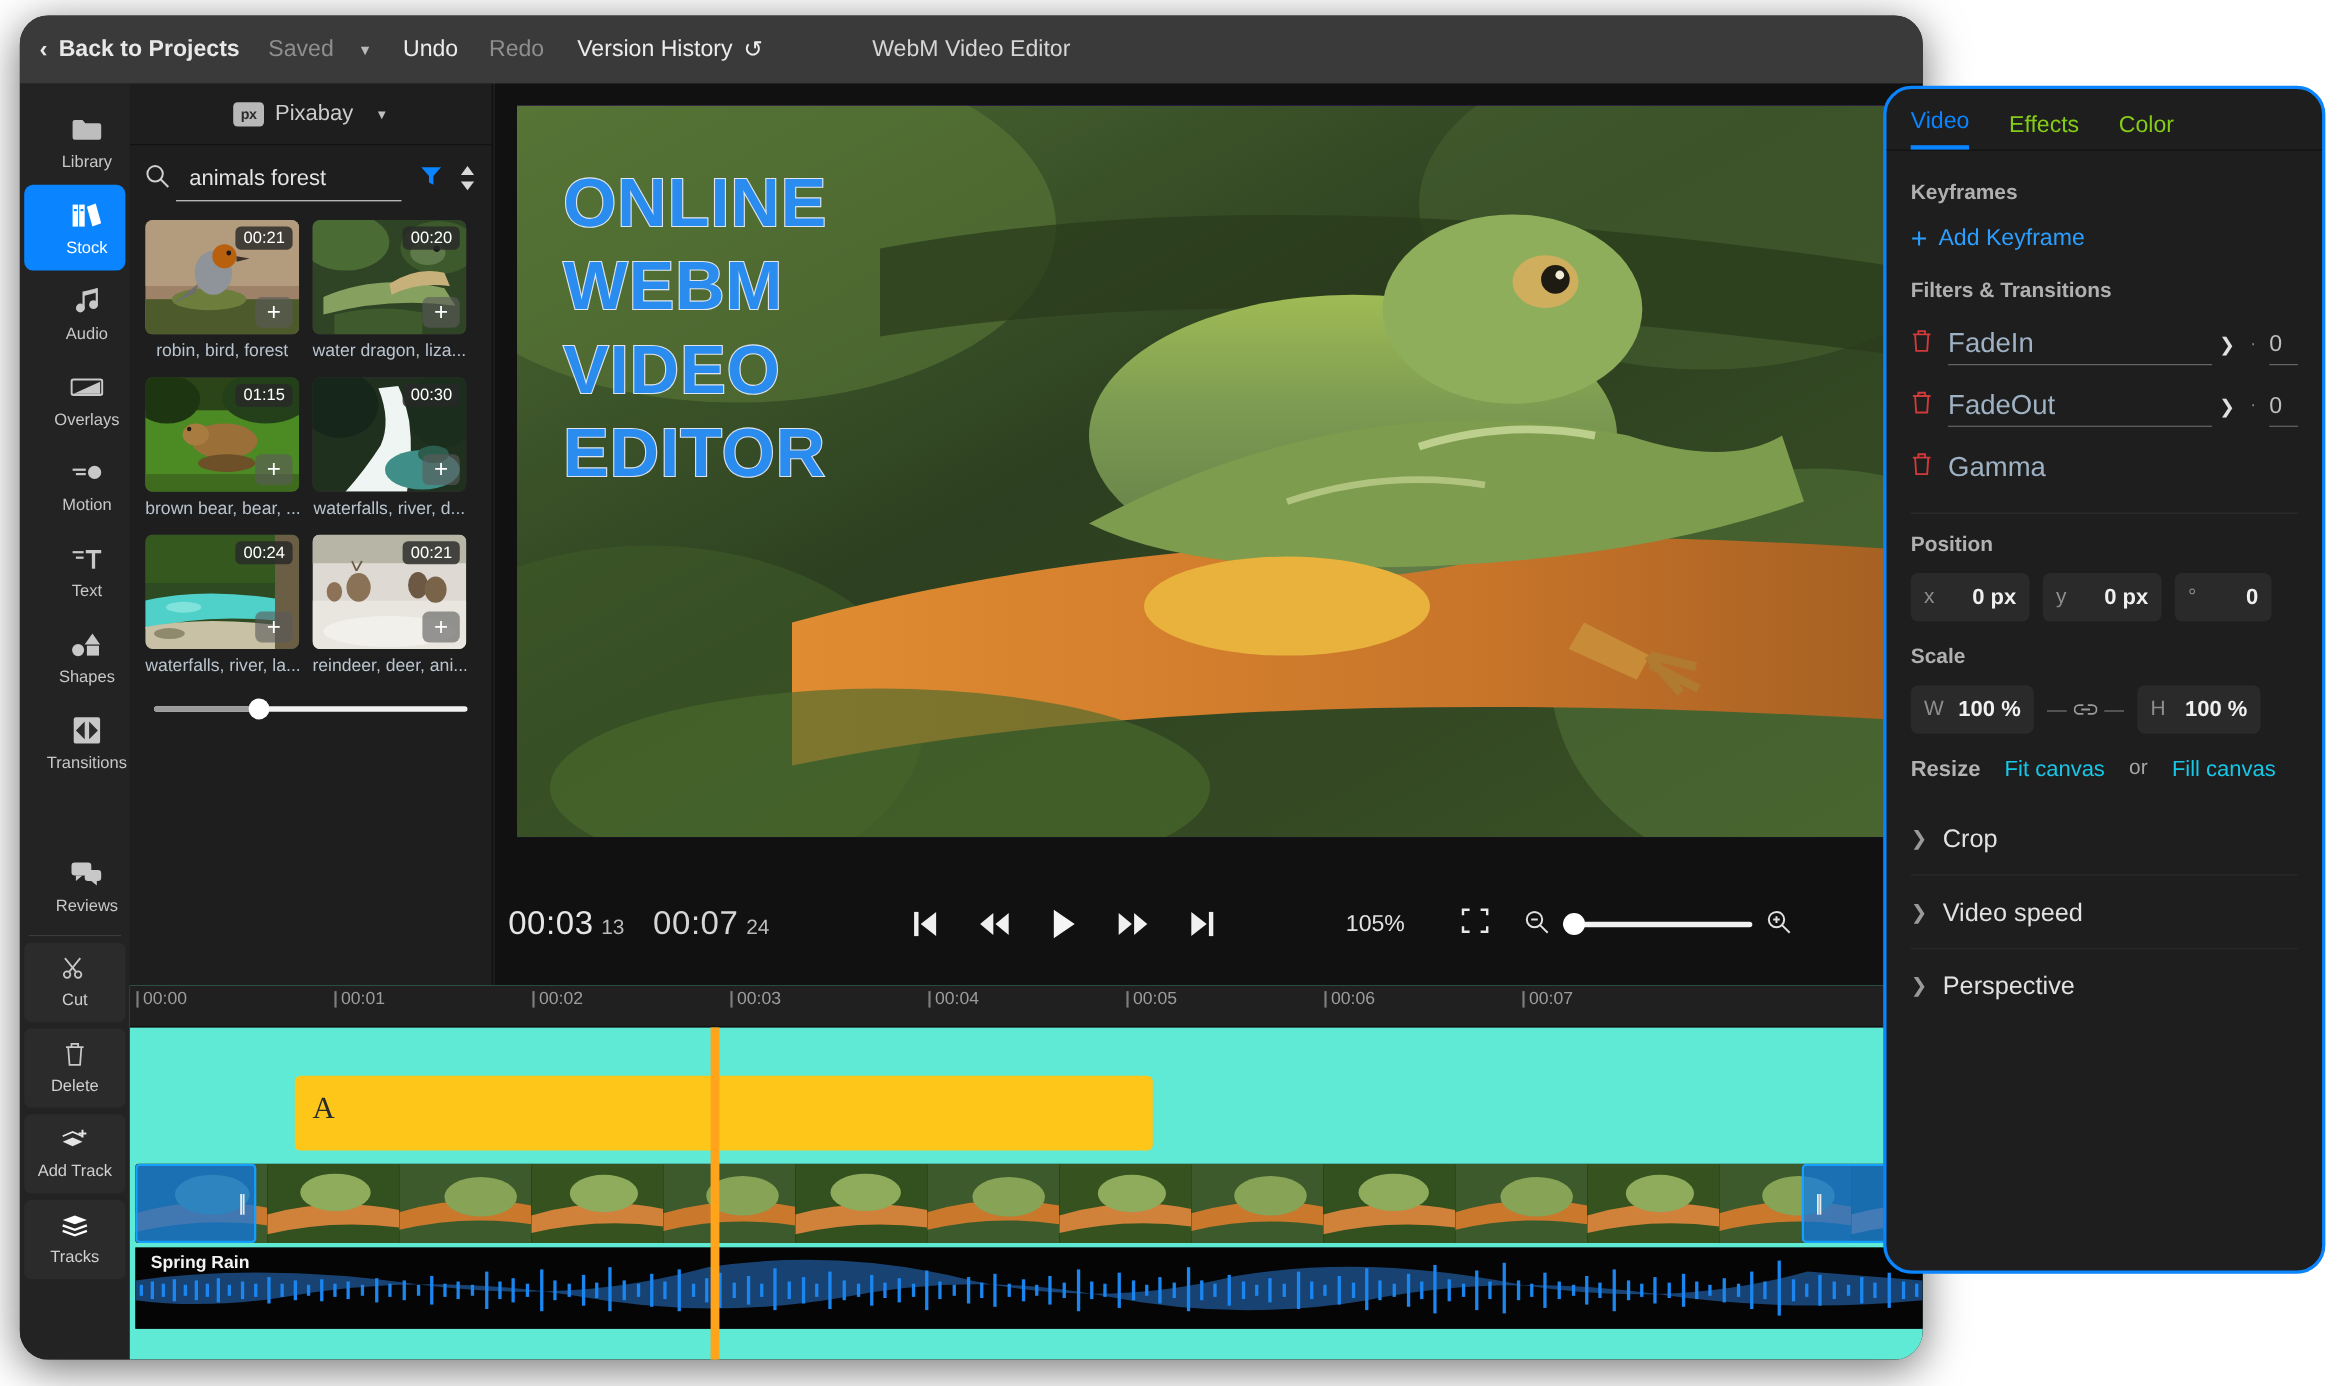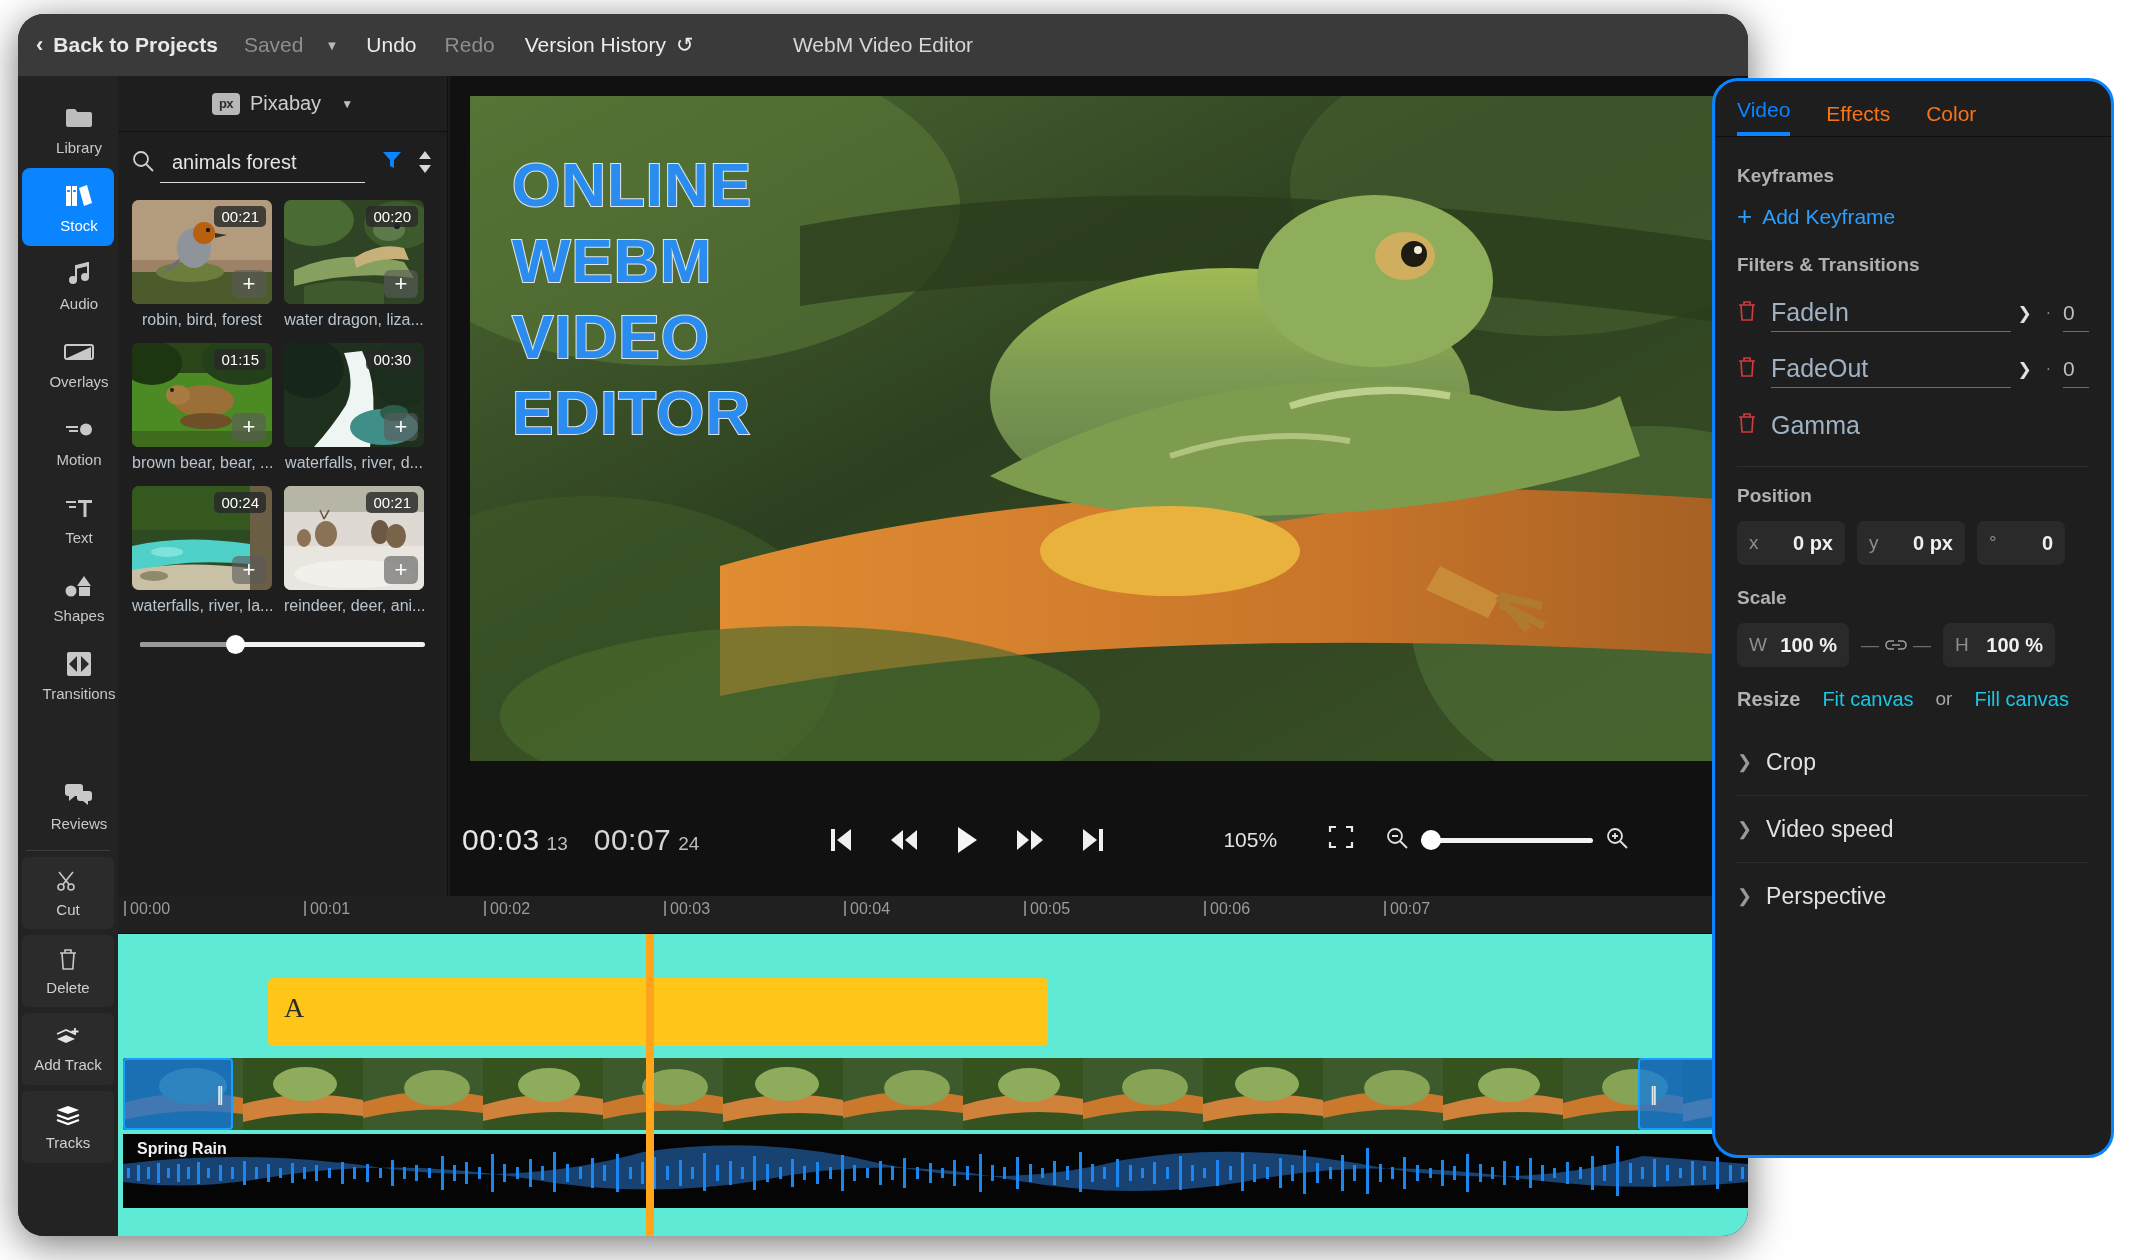--- a/index.html
+++ b/index.html
@@ -193,21 +193,21 @@
   }
   .playhead-line { position:absolute; left:3px; top: 38px; width:2px; height: 100%; background:#ffa41b; }
 
   
   .proppanel {
     position:absolute; left: 1712px; top: 78px; width: 402px; height: 1080px;
     background:#1e1e1e; border: 3px solid #0a84ff; border-radius: 26px;
     overflow:hidden;
   }
   .pp-tabs { display:flex; align-items:flex-end; height: 56px; padding-left: 22px; gap: 36px; border-bottom:1px solid #0f0f0f; }
-  .pp-tab { color:#f97316; font-size: 21px; padding-bottom: 10px; cursor:pointer; }
+  .pp-tab { color:#84cc16; font-size: 21px; padding-bottom: 10px; cursor:pointer; }
   .pp-tab.active { color:#0a84ff; border-bottom: 4px solid #0a84ff; }
   .pp-body { padding: 18px 22px 0; }
   .pp-h { color:#b0b0b0; font-size: 19px; font-weight:700; margin: 10px 0 14px; }
   .pp-link { color:#2b9fff; font-size: 21px; display:flex; align-items:center; gap: 10px; cursor:pointer; margin-bottom: 22px;}
   .pp-plus { font-size: 26px; font-weight: 400; }
   .filter-row { display:flex; align-items:center; height: 46px; margin-bottom: 10px; }
   .trash { color:#d03a3a; font-size: 21px; width: 34px; }
   .filter-name { color:#9fb2c4; font-size: 25px; flex:1; }
   .filter-name.underlined { border-bottom: 1px solid #6d6d6d; height: 38px; display:flex; align-items:center;}
   .filter-caret { color:#e0e0e0; font-size: 17px; margin: 0 14px 0 6px; }

